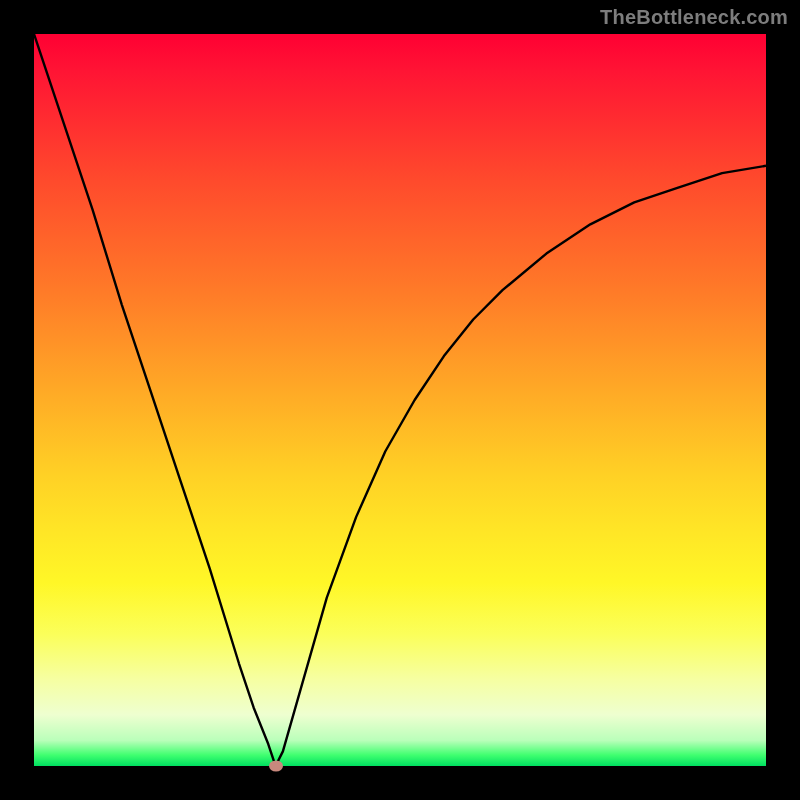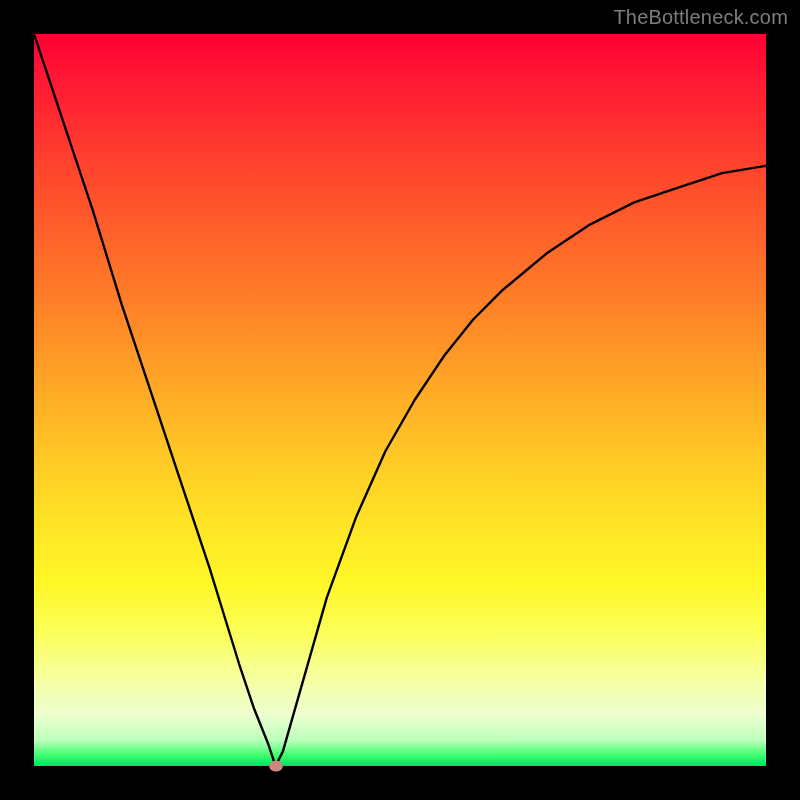--- a/index.html
+++ b/index.html
@@ -32,21 +32,21 @@
       #baffba 96.5%,
       #40ff70 98.5%,
       #00e060 100%);
   }
   .watermark {
     position: absolute;
     top: 6px;
     right: 12px;
     color: #7d7d7d;
     font-size: 20px;
-    font-weight: 400;
+    font-weight: 700;
     letter-spacing: 0.2px;
   }
   .curve-svg {
     position: absolute;
     left: 34px;
     top: 34px;
     width: 732px;
     height: 732px;
     pointer-events: none;
   }

